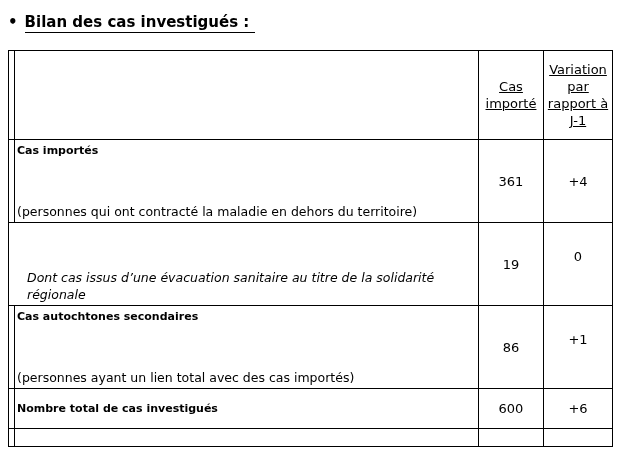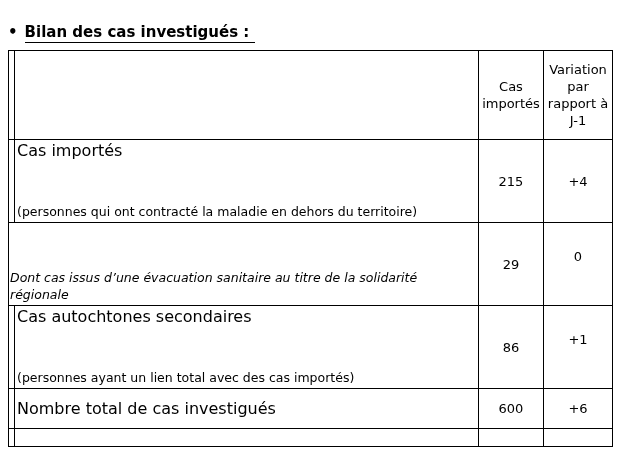--- a/index.html
+++ b/index.html
@@ -11,21 +11,21 @@
     overflow: hidden;
   }
   .page {
     position: relative;
     width: 620px; height: 450px;
     background: #ffffff;
     overflow: hidden;
   }
   .doc-title {
     position: absolute;
-    left: 8px; top: 23px;
+    left: 8px; top: 13px;
     font-size: 15px;
     font-weight: bold;
     white-space: nowrap;
   }
   .doc-title .bullet {
     display: inline-block;
     margin-right: 7px;
     font-size: 15px;
   }
   .doc-title .title-text {
@@ -58,24 +58,25 @@
   tr.row-2         { height: 58px; }
   tr.row-3         { height: 58px; }
   tr.row-4         { height: 84px; }
   tr.row-5         { height: 40px; padding-left: 37px; }
   tr.row-cutoff    { height: 18px; }
 
   td.header-cell {
     text-align: center;
     white-space: pre-line;
     font-size: 13px;
+    text-decoration: underline;
   }
   td.label-cell { padding: 2px 6px 2px 2px; }
-  td.label-cell.merged { padding-left: 1px; }
-  .row-title { font-weight: normal; font-size: 16px; }
+  td.label-cell.merged { padding-left: 18px; }
+  .row-title { font-weight: bold; font-size: 11px; }
   .row-desc  { font-size: 12.5px; margin-top: 44px; }
   .italic    { font-style: italic; }
   td.num-cell {
     text-align: center;
     font-size: 13px;
   }
   
   .raised::after { content: ""; display: block; height: 16px; }
 </style>
 </head>
@@ -93,42 +94,42 @@
       <col class="c-label">
       <col class="c-cases">
       <col class="c-variation">
     </colgroup>
 
     <tbody>
         <tr class="head-row">
       <td class="header-cell"></td>
       <td class="header-cell"></td>
       <td class="header-cell">Cas
-importés</td>
+importé</td>
       <td class="header-cell">Variation
 par
 rapport à
 J-1</td>
     </tr>
 
     <tr class="row-1">
       <td></td>
       <td class="label-cell">
         <div class="row-title">Cas importés</div>
         <div class="row-desc">(personnes qui ont contracté la maladie en dehors du territoire)</div>
       </td>
-      <td class="num-cell">215</td>
+      <td class="num-cell">361</td>
       <td class="num-cell">+4</td>
     </tr>
 
     <tr class="row-2">
       <td class="label-cell merged" colspan="2">
         <div class="row-desc italic">Dont cas issus d’une évacuation sanitaire au titre de la solidarité régionale</div>
       </td>
-      <td class="num-cell">29</td>
+      <td class="num-cell">19</td>
       <td class="num-cell">
         <div class="raised">0</div>
       </td>
     </tr>
 
     <tr class="row-3">
       <td></td>
       <td class="label-cell">
         <div class="row-title">Cas autochtones secondaires</div>
         <div class="row-desc">(personnes ayant un lien total avec des cas importés)</div>

